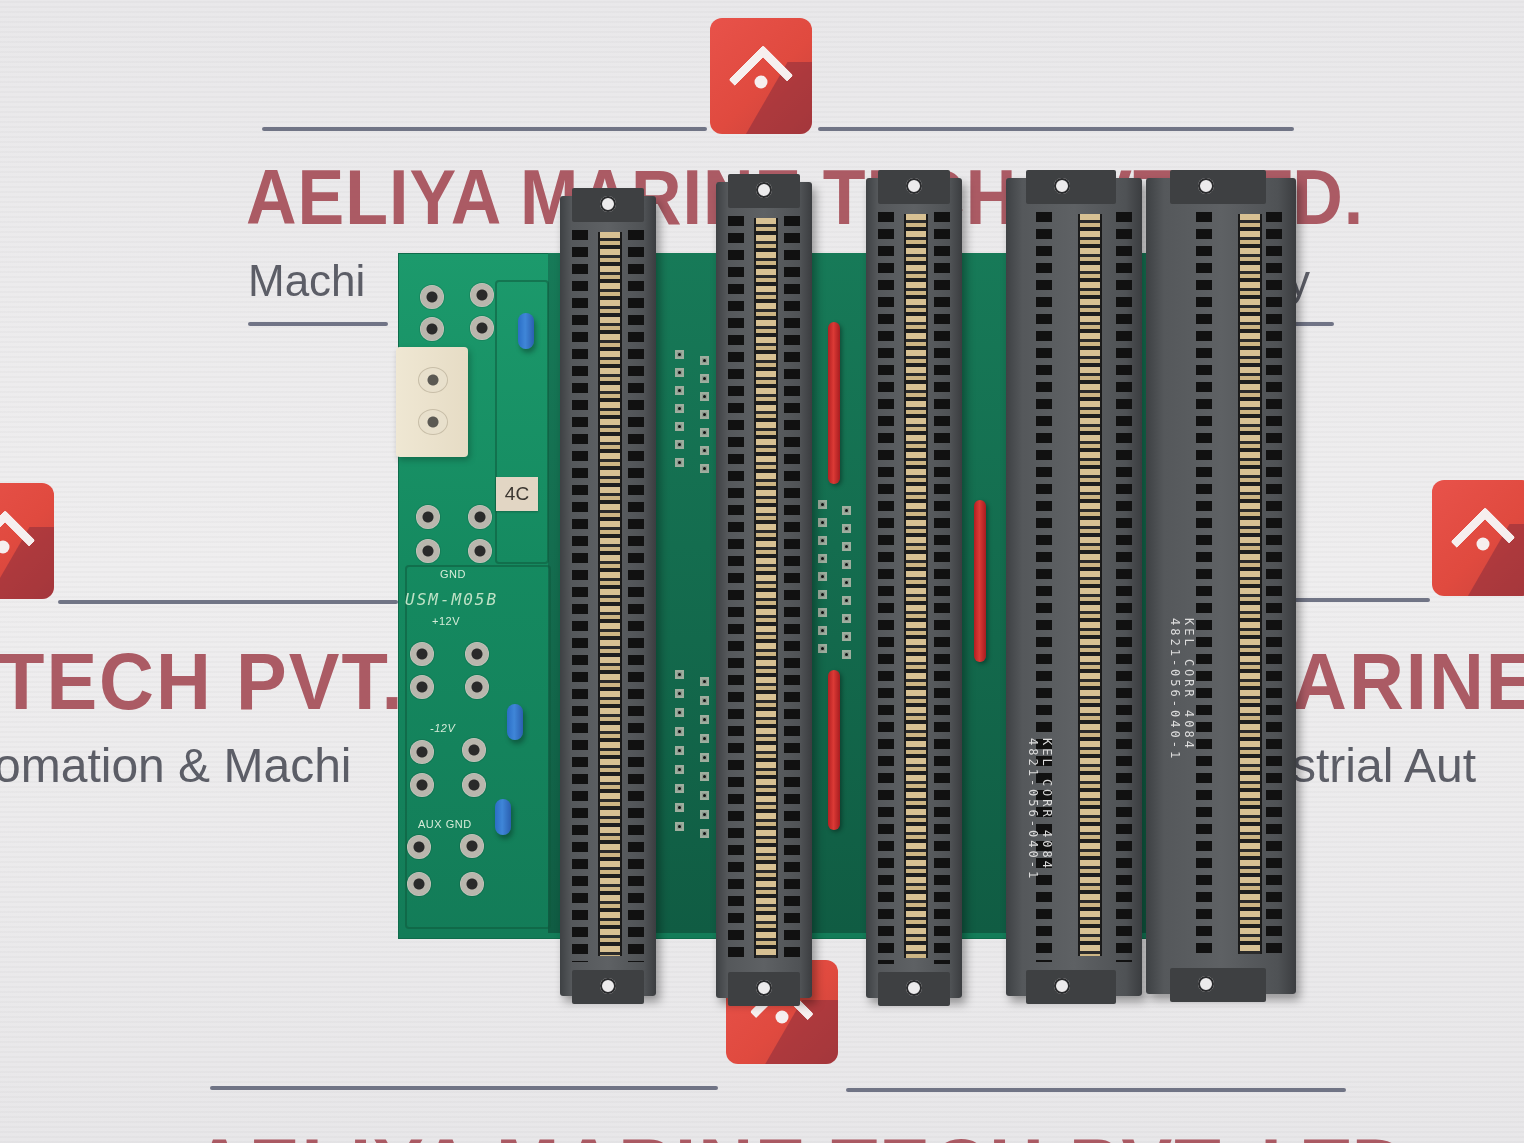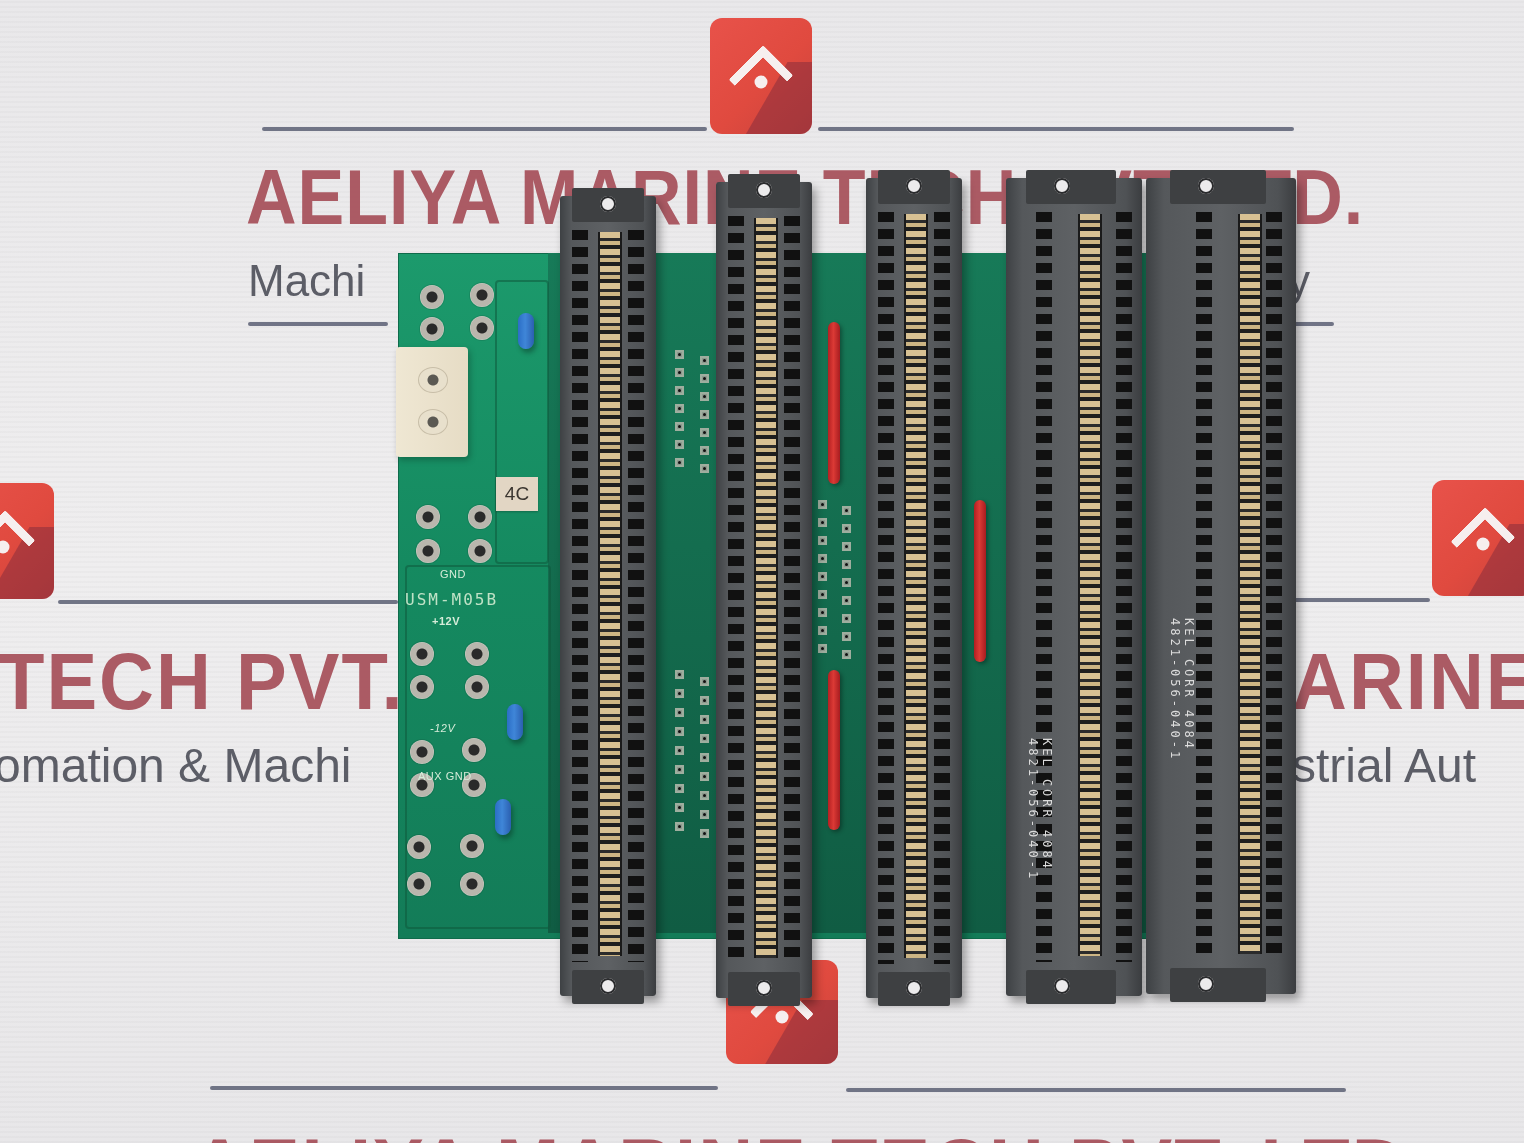--- a/index.html
+++ b/index.html
@@ -144,36 +144,36 @@
   </div>
 
   <div class="label-4c">4C</div>
 
   <div class="pad" style="left:416px;top:505px;"></div>
   <div class="pad" style="left:468px;top:505px;"></div>
   <div class="pad" style="left:416px;top:539px;"></div>
   <div class="pad" style="left:468px;top:539px;"></div>
 
   <div class="silk" style="left:440px;top:568px;">GND</div>
-  <div class="silk-big" style="left:405px;top:590px;">USM-M05B</div>
-  <div class="silk" style="left:432px;top:615px;font-weight:bold;">+12V</div>
+  <div class="silk-big" style="left:405px;top:590px;font-style:italic;">USM-M05B</div>
+  <div class="silk" style="left:432px;top:615px;">+12V</div>
 
   <div class="pad" style="left:410px;top:642px;"></div>
   <div class="pad" style="left:465px;top:642px;"></div>
   <div class="pad" style="left:410px;top:675px;"></div>
   <div class="pad" style="left:465px;top:675px;"></div>
 
   <div class="silk" style="left:430px;top:722px;font-style:italic;">-12V</div>
 
   <div class="pad" style="left:410px;top:740px;"></div>
   <div class="pad" style="left:462px;top:738px;"></div>
   <div class="pad" style="left:410px;top:773px;"></div>
   <div class="pad" style="left:462px;top:773px;"></div>
 
-  <div class="silk" style="left:418px;top:770px;">AUX GND</div>
+  <div class="silk" style="left:418px;top:818px;">AUX GND</div>
 
   <div class="pad" style="left:407px;top:835px;"></div>
   <div class="pad" style="left:460px;top:834px;"></div>
   <div class="pad" style="left:407px;top:872px;"></div>
   <div class="pad" style="left:460px;top:872px;"></div>
 
   <div class="cap" style="left:518px;top:313px;"></div>
   <div class="cap" style="left:507px;top:704px;"></div>
   <div class="cap" style="left:495px;top:799px;"></div>
 

